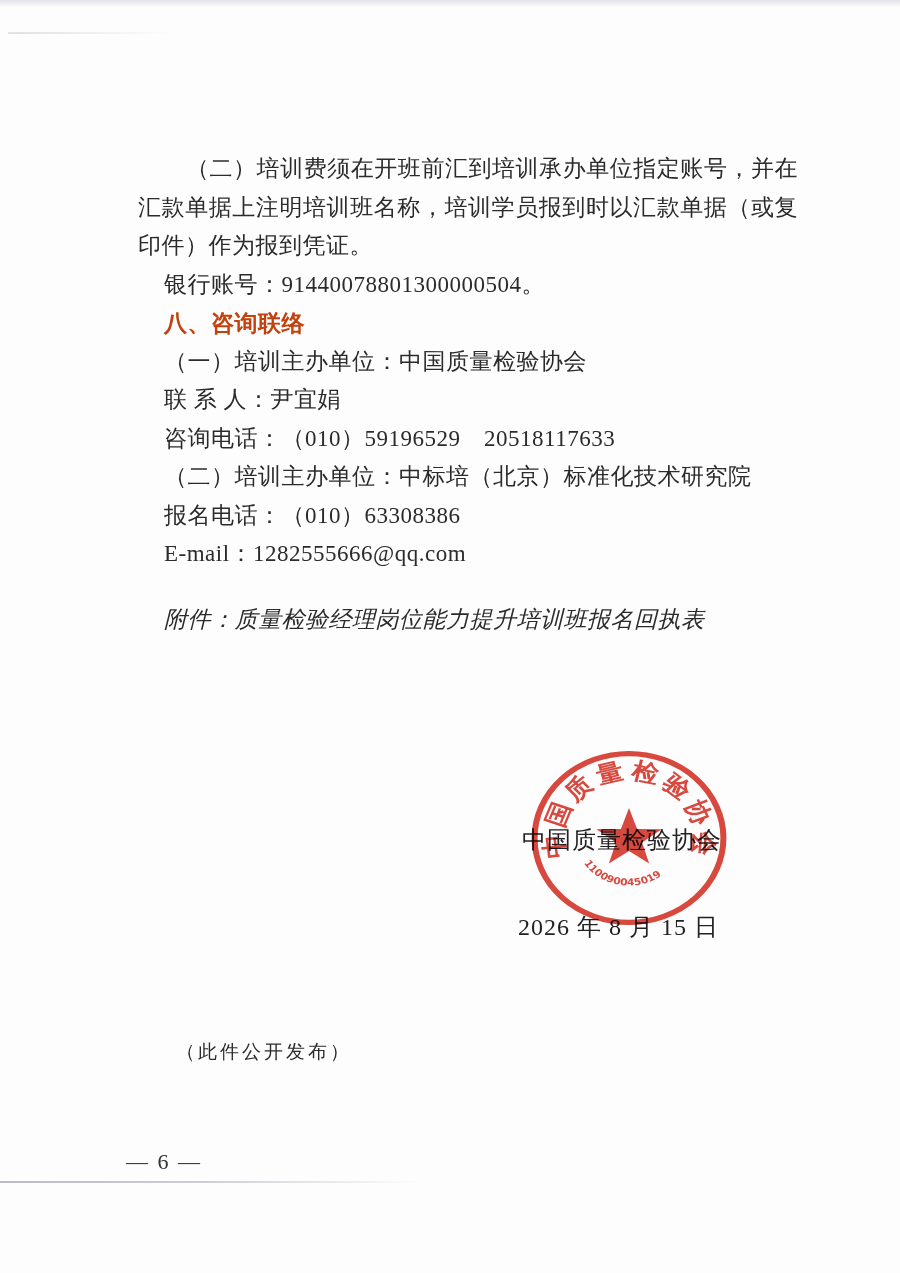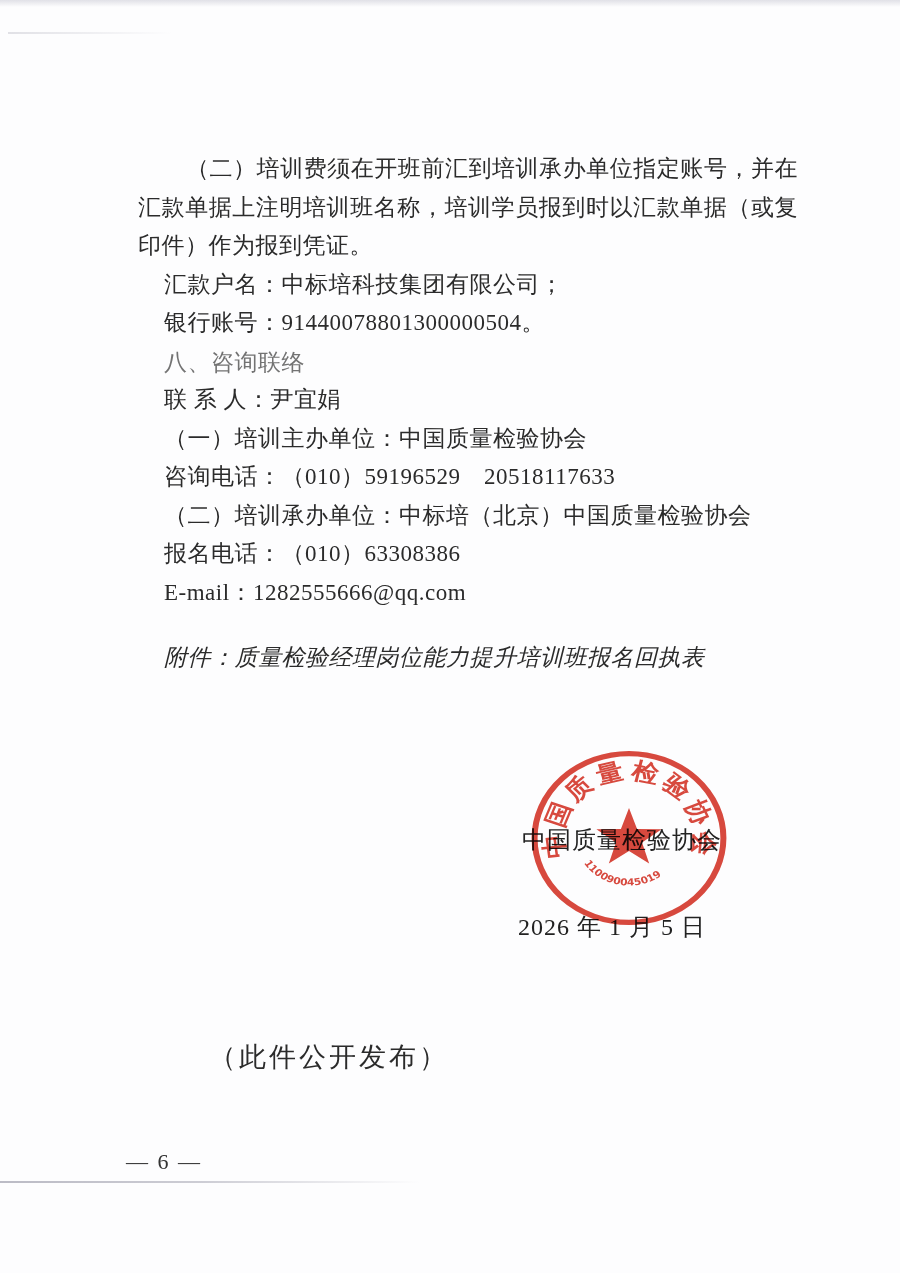--- a/index.html
+++ b/index.html
@@ -28,35 +28,35 @@
   
   .content{
     position:absolute;left:130px;top:150px;width:660px;
     font-size:23px;line-height:38.5px;letter-spacing:.5px;margin-left:8px;
   }
   .para{ text-indent:48px;text-align:justify;margin:0; }
   .line{ padding-left:26px;white-space:nowrap; }
   .heading{
     padding-left:26px;
     font-family:"Liberation Sans","DejaVu Sans",sans-serif;
-    font-weight:normal;font-size:23px;color:#737373;
+    font-weight:bold;font-size:23px;color:#c2410c;
   }
   .attach{ padding-left:26px;margin-top:27px;white-space:nowrap;font-style:italic; }
   
   .sig-org{
     position:absolute;left:522px;top:824px;
     font-size:24px;letter-spacing:1px;white-space:nowrap;color:#222;
   }
   .sig-date{
     position:absolute;left:518px;top:911px;
     font-size:24px;letter-spacing:1px;white-space:nowrap;color:#222;
   }
   .publish{
     position:absolute;left:176px;top:1039px;
-    font-size:27px;letter-spacing:3px;white-space:nowrap;margin-left:33px;
+    font-size:19px;letter-spacing:3px;white-space:nowrap;
   }
   .pagenum{
     position:absolute;left:126px;top:1149px;
     font-size:22px;letter-spacing:2px;white-space:nowrap;color:#333;
   }
   
   .seal{
     position:absolute;left:526px;top:746px;width:206px;height:184px;
     mix-blend-mode:multiply;opacity:.93;
     pointer-events:none;
@@ -67,34 +67,33 @@
 <body>
 
 <div class="page">
 
   <div class="top-edge"></div>
   <div class="fold-line-top"></div>
   <div class="fold-line-bottom"></div>
 
   <div class="content">
     <p class="para">（二）培训费须在开班前汇到培训承办单位指定账号，并在汇款单据上注明培训班名称，培训学员报到时以汇款单据（或复印件）作为报到凭证。</p>
-    <div class="line">汇款户名：中标培科技集团有限公司；</div>
     <div class="line">银行账号：91440078801300000504。</div>
     <div class="heading">八、咨询联络</div>
+    <div class="line">（一）培训主办单位：中国质量检验协会</div>
     <div class="line">联 系 人：尹宜娟</div>
-    <div class="line">（一）培训主办单位：中国质量检验协会</div>
     <div class="line">咨询电话：（010）59196529　20518117633</div>
-    <div class="line">（二）培训承办单位：中标培（北京）中国质量检验协会</div>
+    <div class="line">（二）培训主办单位：中标培（北京）标准化技术研究院</div>
     <div class="line">报名电话：（010）63308386</div>
     <div class="line">E-mail：1282555666@qq.com</div>
     <div class="attach">附件：质量检验经理岗位能力提升培训班报名回执表</div>
   </div>
 
   <div class="sig-org">中国质量检验协会</div>
-  <div class="sig-date">2026 年 1 月 5 日</div>
+  <div class="sig-date">2026 年 8 月 15 日</div>
 
   <div class="seal">
     <svg viewBox="0 0 240 240" preserveAspectRatio="none">
       <circle cx="120" cy="120" r="110" fill="none" stroke-width="7" stroke="#d63b2f"></circle>
       <polygon points="120,81 129.4,108.1 158,108.6 135.2,125.9 143.5,153.4 120,137 96.5,153.4 104.8,125.9 82,108.6 110.6,108.1" fill="#d63b2f"></polygon>
       <path id="sealArc" d="M 47.6 146.3 A 77 77 0 1 1 192.4 146.3" fill="none"></path>
       <text font-size="31" font-family="Liberation Serif, DejaVu Serif, serif" font-weight="bold" fill="#d63b2f">
         <textPath href="#sealArc" startOffset="2" textLength="288" lengthAdjust="spacing">中国质量检验协会</textPath>
       </text>
       <path id="sealNum" d="M 66.3 151 A 62 62 0 0 0 173.7 151" fill="none"></path>

